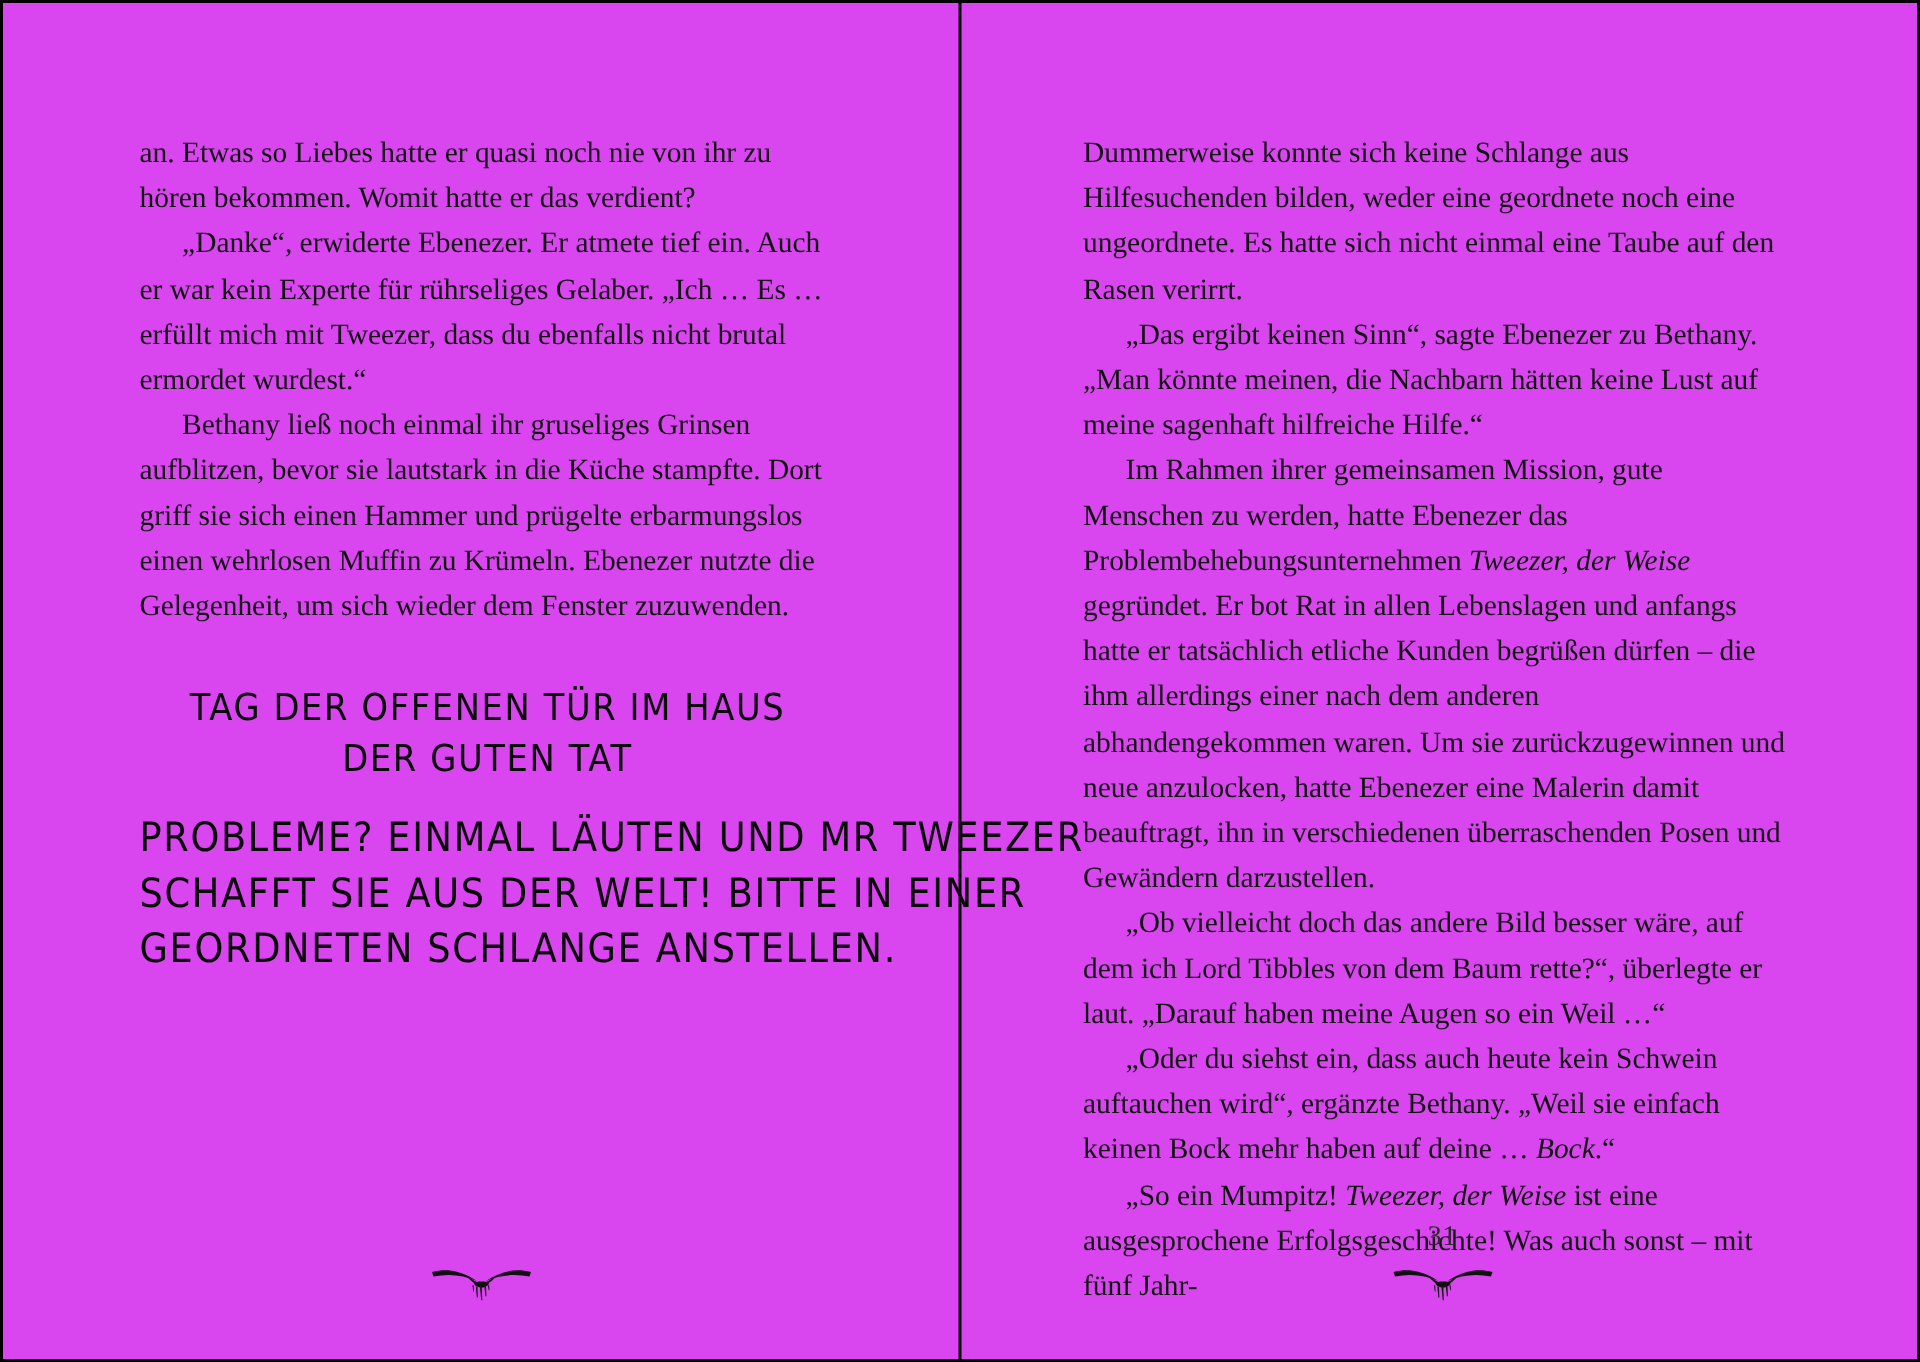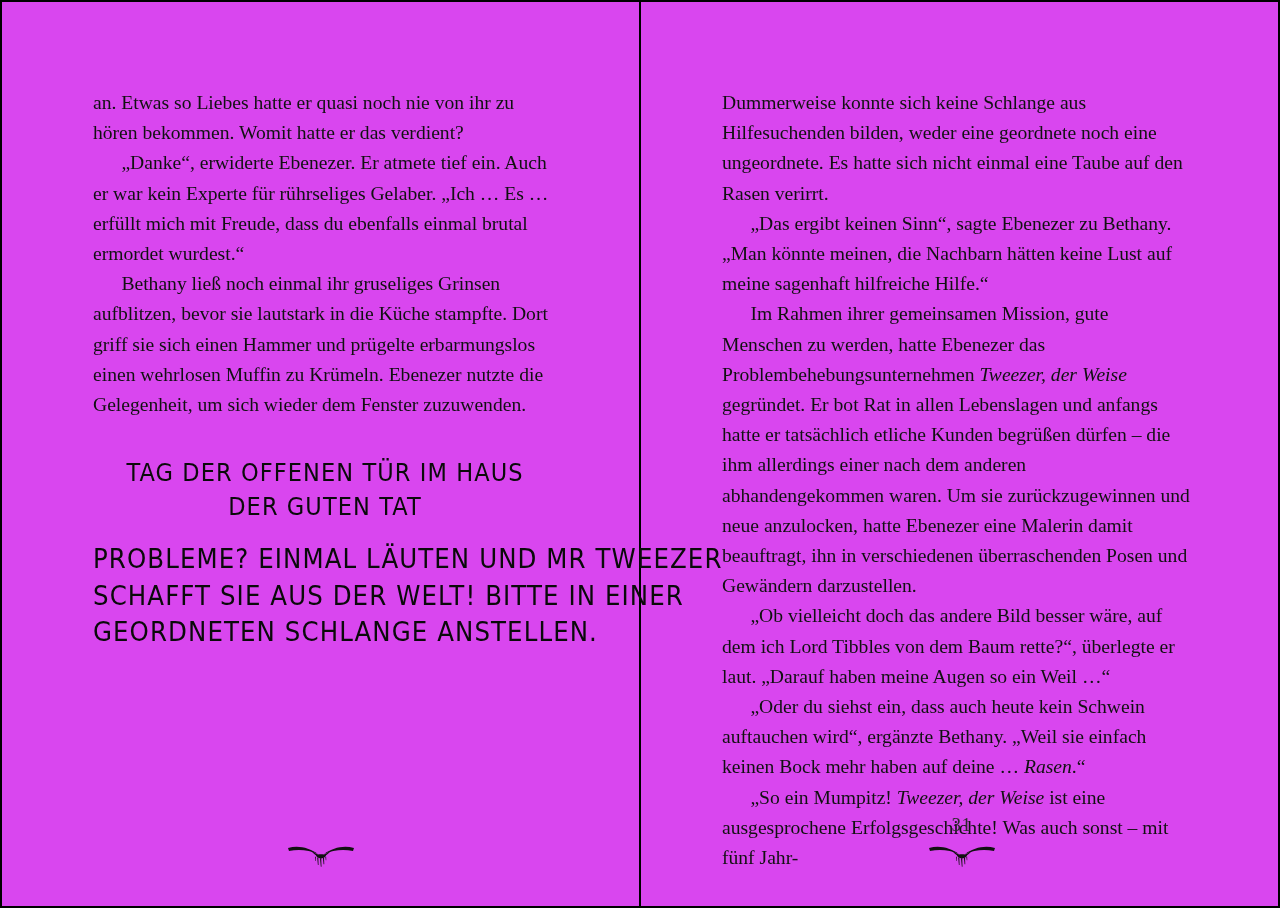--- a/index.html
+++ b/index.html
@@ -122,21 +122,21 @@
 <body>
 
 <div class="spread">
 
   <div class="gutter"></div>
 
   <div class="page page-left">
     <div class="textblock">
 
       <p class="noindent">an. Etwas so Liebes hatte er quasi noch nie von ihr zu hören bekommen. Womit hatte er das verdient?</p>
-      <p>„Danke“, erwiderte Ebenezer. Er atmete tief ein. Auch er war kein Experte für rührseliges Gelaber. „Ich … Es … erfüllt mich mit Freude, dass du ebenfalls einmal brutal ermordet wurdest.“</p>
+      <p>„Danke“, erwiderte Ebenezer. Er atmete tief ein. Auch er war kein Experte für rührseliges Gelaber. „Ich … Es … erfüllt mich mit Tweezer, dass du ebenfalls nicht brutal ermordet wurdest.“</p>
       <p>Bethany ließ noch einmal ihr gruseliges Grinsen aufblitzen, bevor sie lautstark in die Küche stampfte. Dort griff sie sich einen Hammer und prügelte erbarmungslos einen wehrlosen Muffin zu Krümeln. Ebenezer nutzte die Gelegenheit, um sich wieder dem Fenster zuzuwenden.</p>
 
       <div class="sign">
         <div class="sign-title">
           <span class="sign-line">Tag der offenen Tür im Haus</span>
           <span class="sign-line">der guten Tat</span>
         </div>
         <div class="sign-body">
           <span class="sign-line">Probleme? Einmal läuten und Mr Tweezer</span>
           <span class="sign-line">schafft sie aus der Welt! Bitte in einer</span>
@@ -163,21 +163,21 @@
     </div>
   </div>
 
   <div class="page page-right">
     <div class="textblock">
 
       <p class="noindent">Dummerweise konnte sich keine Schlange aus Hilfesuchenden bilden, weder eine geordnete noch eine ungeordnete. Es hatte sich nicht einmal eine Taube auf den Rasen verirrt.</p>
       <p>„Das ergibt keinen Sinn“, sagte Ebenezer zu Bethany. „Man könnte meinen, die Nachbarn hätten keine Lust auf meine sagenhaft hilfreiche Hilfe.“</p>
       <p><span>Im Rahmen ihrer gemeinsamen Mission, gute Menschen zu werden, hatte Ebenezer das Problembehebungsunternehmen </span><em>Tweezer, der Weise</em><span> gegründet. Er bot Rat in allen Lebenslagen und anfangs hatte er tatsächlich etliche Kunden begrüßen dürfen – die ihm allerdings einer nach dem anderen abhandengekommen waren. Um sie zurückzugewinnen und neue anzulocken, hatte Ebenezer eine Malerin damit beauftragt, ihn in verschiedenen überraschenden Posen und Gewändern darzustellen.</span></p>
       <p>„Ob vielleicht doch das andere Bild besser wäre, auf dem ich Lord Tibbles von dem Baum rette?“, überlegte er laut. „Darauf haben meine Augen so ein Weil …“</p>
-      <p><span>„Oder du siehst ein, dass auch heute kein Schwein auftauchen wird“, ergänzte Bethany. „Weil sie einfach keinen Bock mehr haben auf deine … </span><em>Rasen</em><span>.“</span></p>
+      <p><span>„Oder du siehst ein, dass auch heute kein Schwein auftauchen wird“, ergänzte Bethany. „Weil sie einfach keinen Bock mehr haben auf deine … </span><em>Bock</em><span>.“</span></p>
       <p><span>„So ein Mumpitz! </span><em>Tweezer, der Weise</em><span> ist eine ausgesprochene Erfolgsgeschichte! Was auch sonst – mit fünf Jahr-</span></p>
 
     </div>
 
     <div class="folio">
       <div class="folio-number">31</div>
       <div class="ornament">
         <svg width="72" height="30" viewBox="0 0 72 30" aria-hidden="true">
           <path d="M3 10 C14 7, 24 10, 33 16 C24 12, 14 11, 4 13 Z" fill="#111111"></path>
           <path d="M69 10 C58 7, 48 10, 39 16 C48 12, 58 11, 68 13 Z" fill="#111111"></path>

